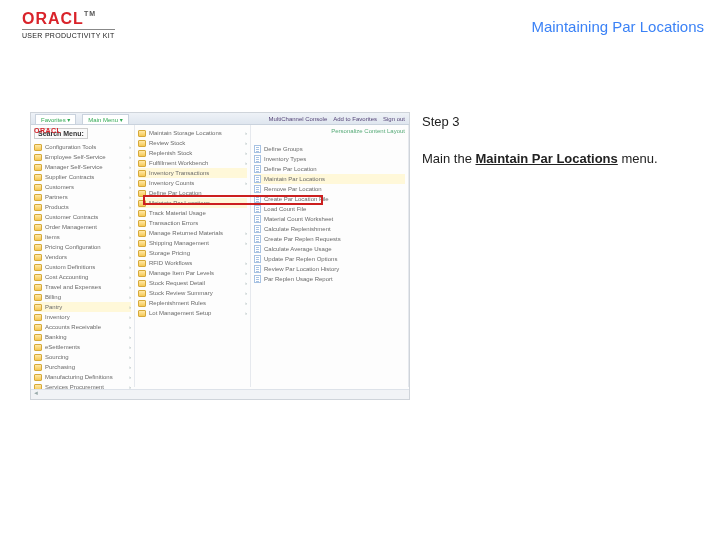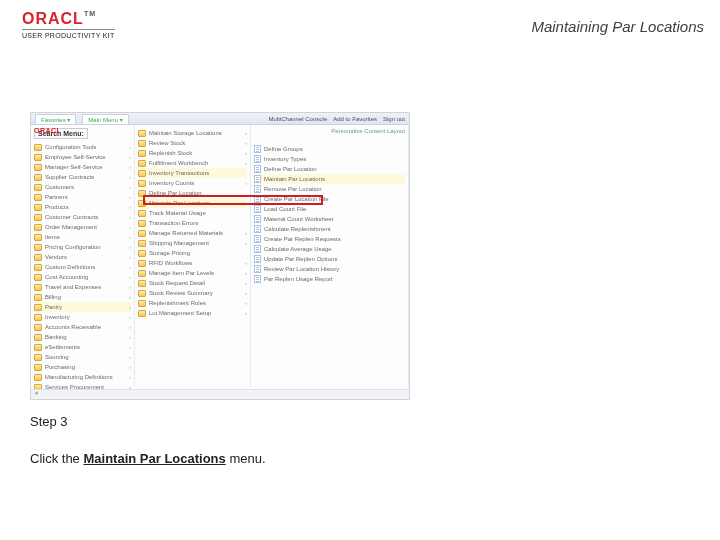--- a/index.html
+++ b/index.html
@@ -35,33 +35,31 @@
     color: #222;
     border-top: 1px solid #888;
     padding-top: 2px;
     margin-top: 1px;
   }
   .page-title {
     position: absolute;
     right: 0;
     top: 8px;
     font-size: 15px;
-    color: #404040;
-    font-style: italic;
+    color: #3b82f6;
   }
 
   
   .content {
     position: absolute;
     top: 112px;
     left: 30px;
     right: 16px;
     display: flex;
     gap: 12px;
-    flex-direction: column;
   }
 
   
   .shot {
     width: 380px;
     height: 288px;
     border: 1px solid #cfd4da;
     background: #fdfdfd;
     position: relative;
     overflow: hidden;
@@ -461,17 +459,17 @@
     </div>
 
     <div class="red-box" style="top:82px; left:112px; width:180px; height:10px;"></div>
 
     <div class="shot-footer"></div>
   </div>
 
   <div class="instructions">
     <div class="step-line">Step 3</div>
     <div>
-      <span>Click the </span><span class="bold underline">Maintain Par Locations</span><span> menu.</span>
+      <span>Main the </span><span class="bold underline">Maintain Par Locations</span><span> menu.</span>
     </div>
   </div>
 
 </div>
 
 </body></html>

